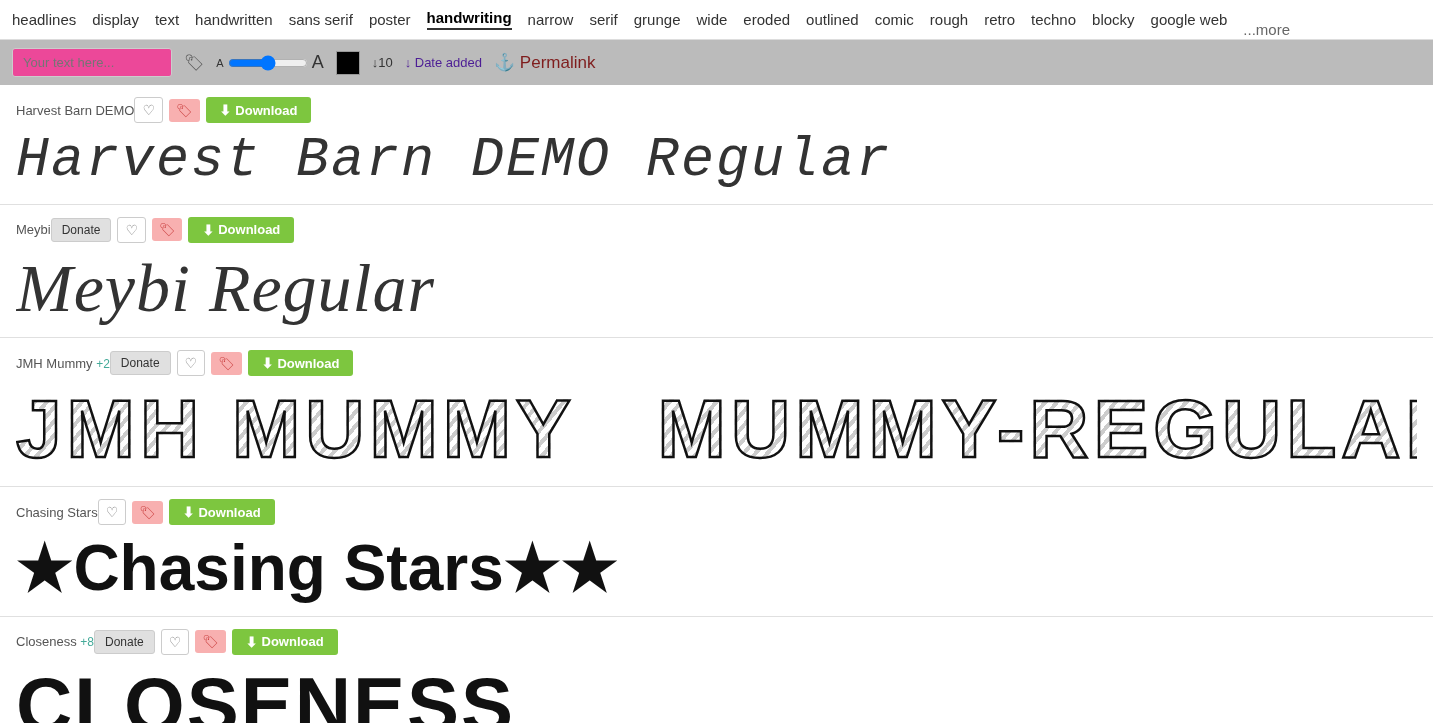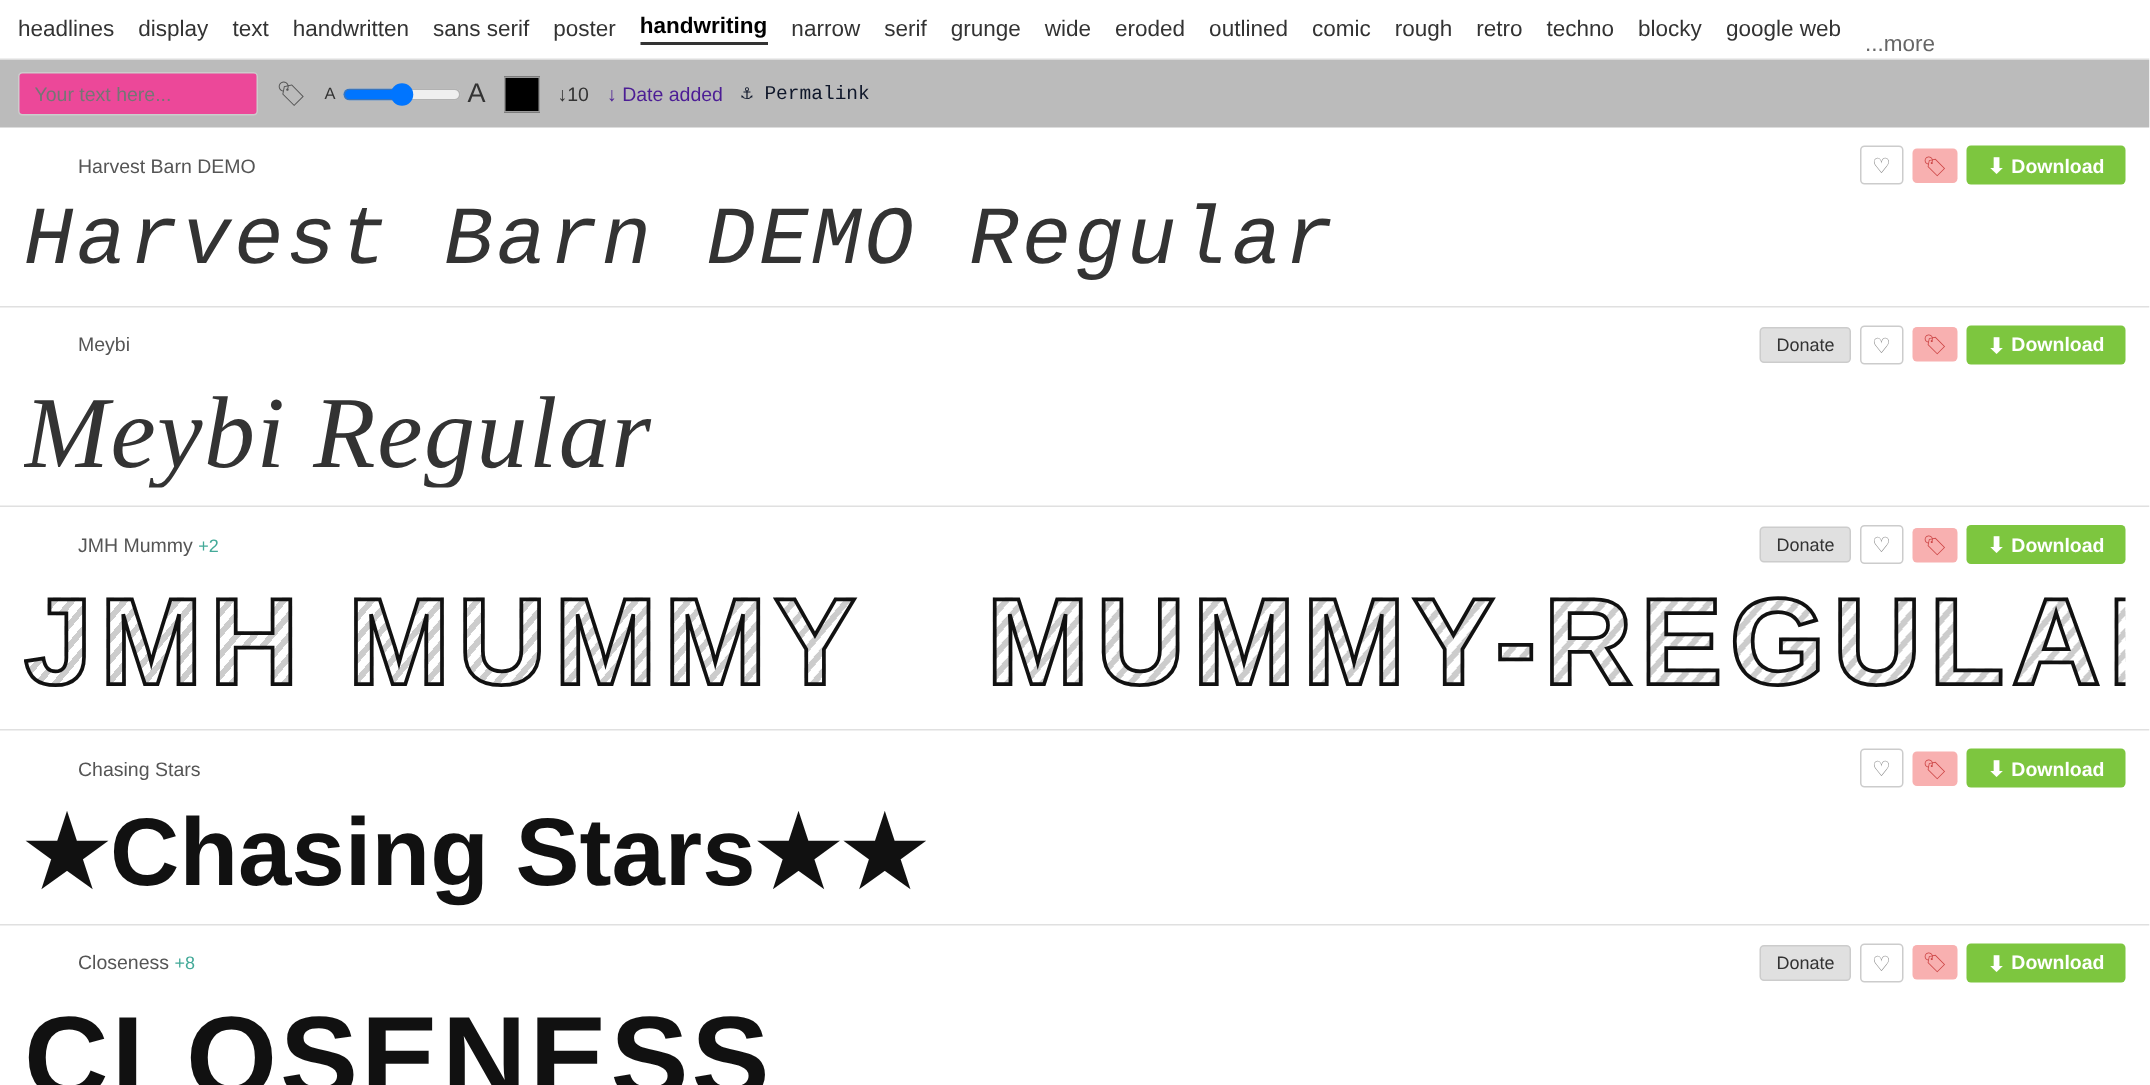--- a/index.html
+++ b/index.html
@@ -78,42 +78,39 @@
     }
     .date-added {
       font-size: 13px;
       color: #4c1d95;
       cursor: pointer;
       display: flex;
       align-items: center;
       gap: 2px;
     }
     .permalink {
-      font-size: 13px;
-      color: #0f172a;
+      font-size: 17px;
+      color: #7f1d1d;
       cursor: pointer;
       display: flex;
       align-items: center;
       gap: 2px;
-      font-family: Liberation Mono, monospace;
     }
 
     
     .font-list { width: 100%; }
     .font-entry {
       border-bottom: 1px solid #e0e0e0;
       padding: 12px 16px;
       position: relative;
     }
     .font-entry-header {
       display: flex;
       align-items: center;
-      justify-content: space-between;
       margin-bottom: 8px;
-      margin-left: 36px;
     }
     .font-name {
       font-size: 13px;
       color: #555;
     }
     .font-name .plus-count {
       color: #4a9;
       font-size: 12px;
     }
     .font-actions {

